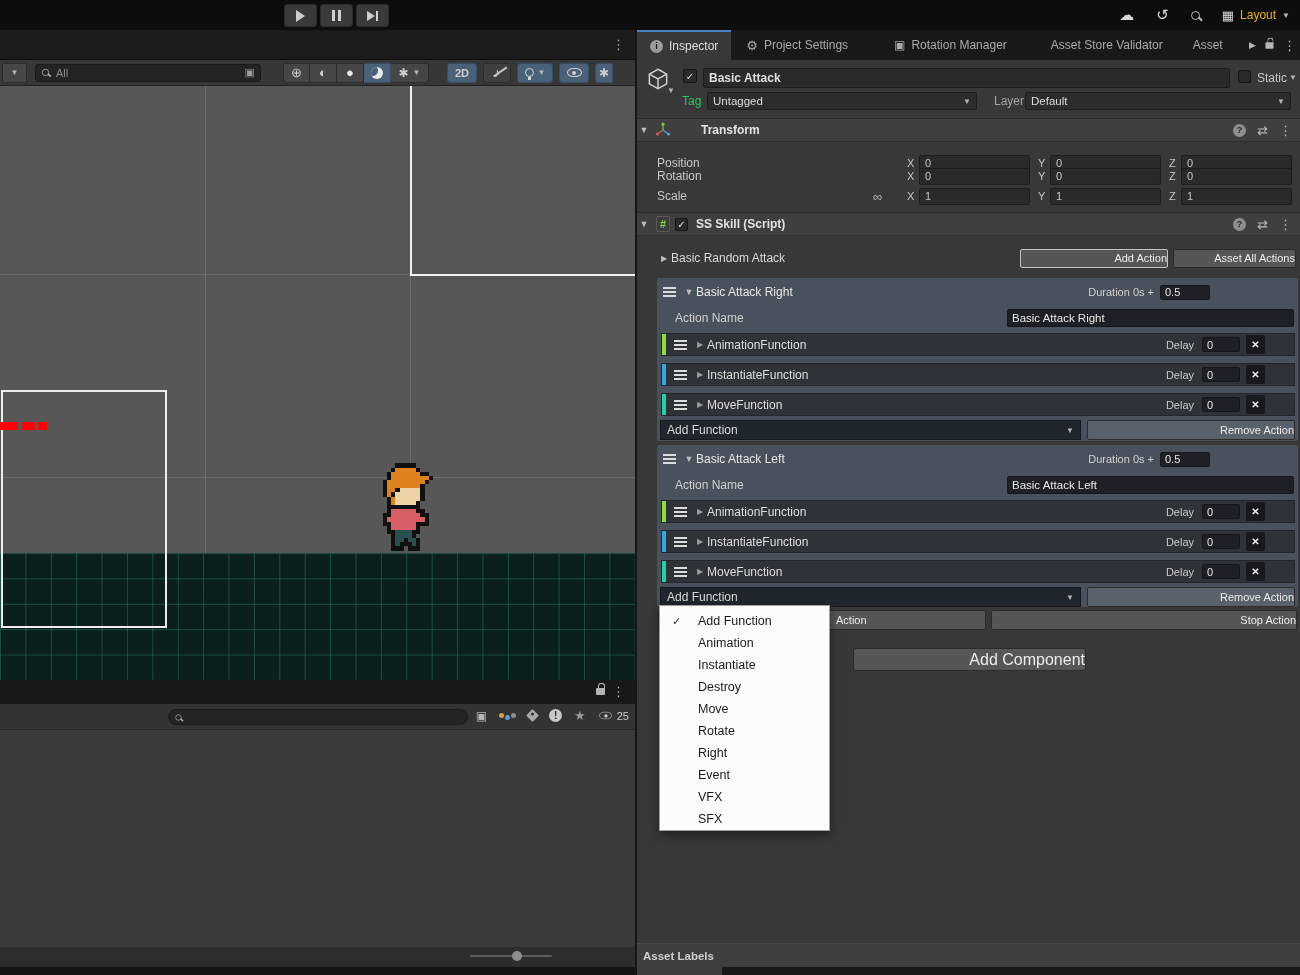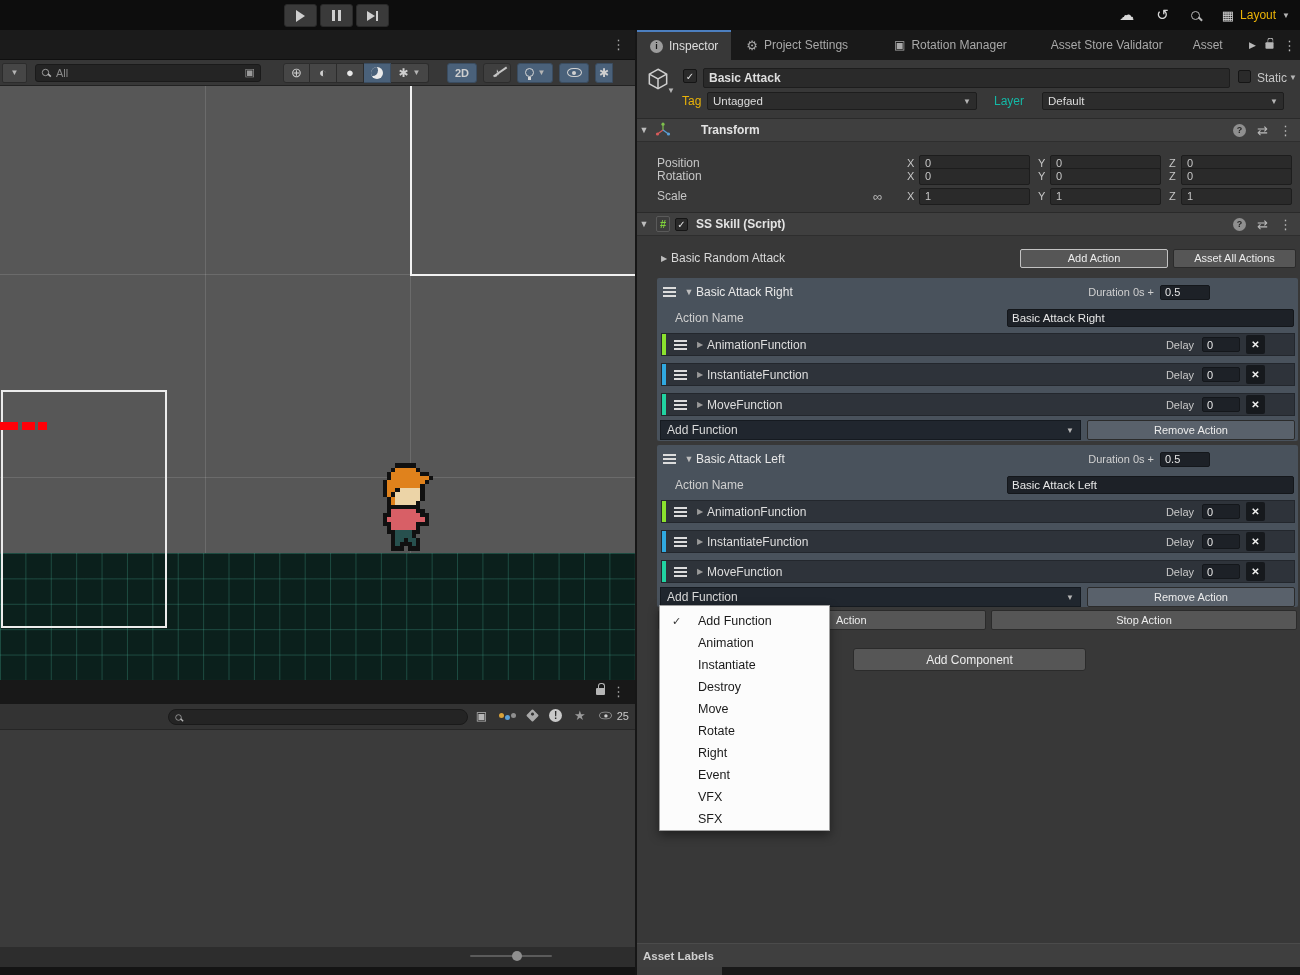--- a/index.html
+++ b/index.html
@@ -65,21 +65,21 @@
   .chead{position:absolute;left:0;width:663px;height:24px;background:#3f3f3f;border-top:1px solid #2a2a2a;border-bottom:1px solid #2e2e2e;display:flex;align-items:center}
   .fold{font-size:9px;color:#bdbdbd;width:14px;text-align:center}
   .ctitle{font-weight:700;font-size:12px;color:#e3e3e3}
   .hico{color:#b9b9b9;font-size:13px;margin-left:11px;cursor:pointer}
   .helpc{width:13px;height:13px;border-radius:50%;background:#8f8f8f;color:#262626;font-size:9px;font-weight:700;display:flex;align-items:center;justify-content:center;cursor:pointer}
   .trow{position:absolute;left:0;width:663px;height:18px;display:flex;align-items:center}
   .tlabel{flex:0 0 236px;padding-left:20px;color:#c6c6c6;font-size:12px}
   .axgrp{display:flex;align-items:center;flex:1;margin-right:8px}
   .axgrp span{width:12px;color:#c6c6c6;font-size:11px}
   .axgrp .fld{flex:1;height:17px}
-  .btn{background:#565656;border:1px solid #2b2b2b;border-radius:2px;color:#ececec;font-size:11px;display:flex;align-items:center;justify-content:center;cursor:pointer}
+  .btn{background:#565656;border:1px solid #2b2b2b;border-radius:2px;color:#ececec;font-size:11px;display:flex;align-items:center;justify-content:flex-end;cursor:pointer}
   .block{position:absolute;left:20px;width:641px;background:#49525c;border-radius:2px;padding:2px 3px}
   .bhdr{height:24px;display:flex;align-items:center}
   .ham{width:13px;display:flex;flex-direction:column;gap:2px;margin:0 6px 0 3px}
   .ham i{height:2px;background:#dcdcdc}
   .bname{font-size:12px;color:#e8e8e8}
   .frow{height:23px;background:#2e333a;border:1px solid #23272d;display:flex;align-items:center;position:relative;margin-left:1px}
   .fbar{position:absolute;left:0;top:0;width:4px;height:100%}
   .fname{font-size:12px;color:#dedede}
   .dfld{background:#1d2127;border:1px solid #14171b;border-radius:2px;color:#e6e6e6;font-size:11px;height:15px;width:38px;display:flex;align-items:center;padding:0 4px}
   .xbtn{width:19px;height:19px;background:#16191d;border-radius:2px;color:#f0f0f0;font-size:10px;font-weight:700;display:flex;align-items:center;justify-content:center;margin:0 2px 0 6px;cursor:pointer}
@@ -446,27 +446,27 @@
     </svg>
     <span class="caret" style="position:absolute;left:30px;top:56px">▼</span>
     <div class="chk" style="position:absolute;left:46px;top:39px">✓</div>
     <div class="fld" style="position:absolute;left:66px;top:38px;width:527px;height:20px;font-weight:700;font-size:12px">
         <span class="nowrap">Basic Attack</span>
       </div>
     <div class="chk" style="position:absolute;left:601px;top:40px;width:13px;height:13px"></div>
     <span style="position:absolute;left:620px;top:41px;color:#c6c6c6">Static</span>
     <span class="caret" style="position:absolute;left:652px;top:43px">▼</span>
 
-    <span style="position:absolute;left:45px;top:64px;color:#eab308">Tag</span>
+    <span style="position:absolute;left:45px;top:64px;color:#22c55e">Tag</span>
     <div class="drop" style="position:absolute;left:70px;top:62px;width:270px">
       <span>Untagged</span>
         <span class="caret">▼</span>
     </div>
-    <span style="position:absolute;left:357px;top:64px;color:#14b8a6">Layer</span>
-    <div class="drop" style="position:absolute;left:405px;top:62px;width:242px">
+    <span style="position:absolute;left:357px;top:64px;color:#a3a3a3">Layer</span>
+    <div class="drop" style="position:absolute;left:388px;top:62px;width:266px">
       <span>Default</span>
         <span class="caret">▼</span>
     </div>
 
     <div class="chead" style="top:88px">
       <span class="fold">▼</span>
       <svg width="16" height="16" viewBox="0 0 16 16" style="margin:0 4px">
         <line x1="8" y1="8" x2="8" y2="2" stroke="#7ec04c" stroke-width="1.2"></line>
         <line x1="8" y1="8" x2="2.5" y2="12" stroke="#d85b5b" stroke-width="1.2"></line>
         <line x1="8" y1="8" x2="13.5" y2="12" stroke="#5aa0d8" stroke-width="1.2"></line>
@@ -728,21 +728,21 @@
       </div>
     </div>
 
     <div class="btn" style="position:absolute;left:21px;top:580px;width:328px;height:20px;justify-content:flex-start;padding-left:177px">
         <span>Action</span>
       </div>
     <div class="btn" style="position:absolute;left:354px;top:580px;width:306px;height:20px">
         <span>Stop Action</span>
       </div>
 
-    <div class="btn" style="position:absolute;left:216px;top:618px;width:233px;height:23px;border-radius:3px;font-size:12px">
+    <div class="btn" style="position:absolute;left:216px;top:618px;width:233px;height:23px;border-radius:3px;font-size:16px">
         <span>Add Component</span>
       </div>
 
     <div class="albar">
       <span>Asset Labels</span>
     </div>
     <div class="insbot">
         <i></i>
       </div>
   </div>

